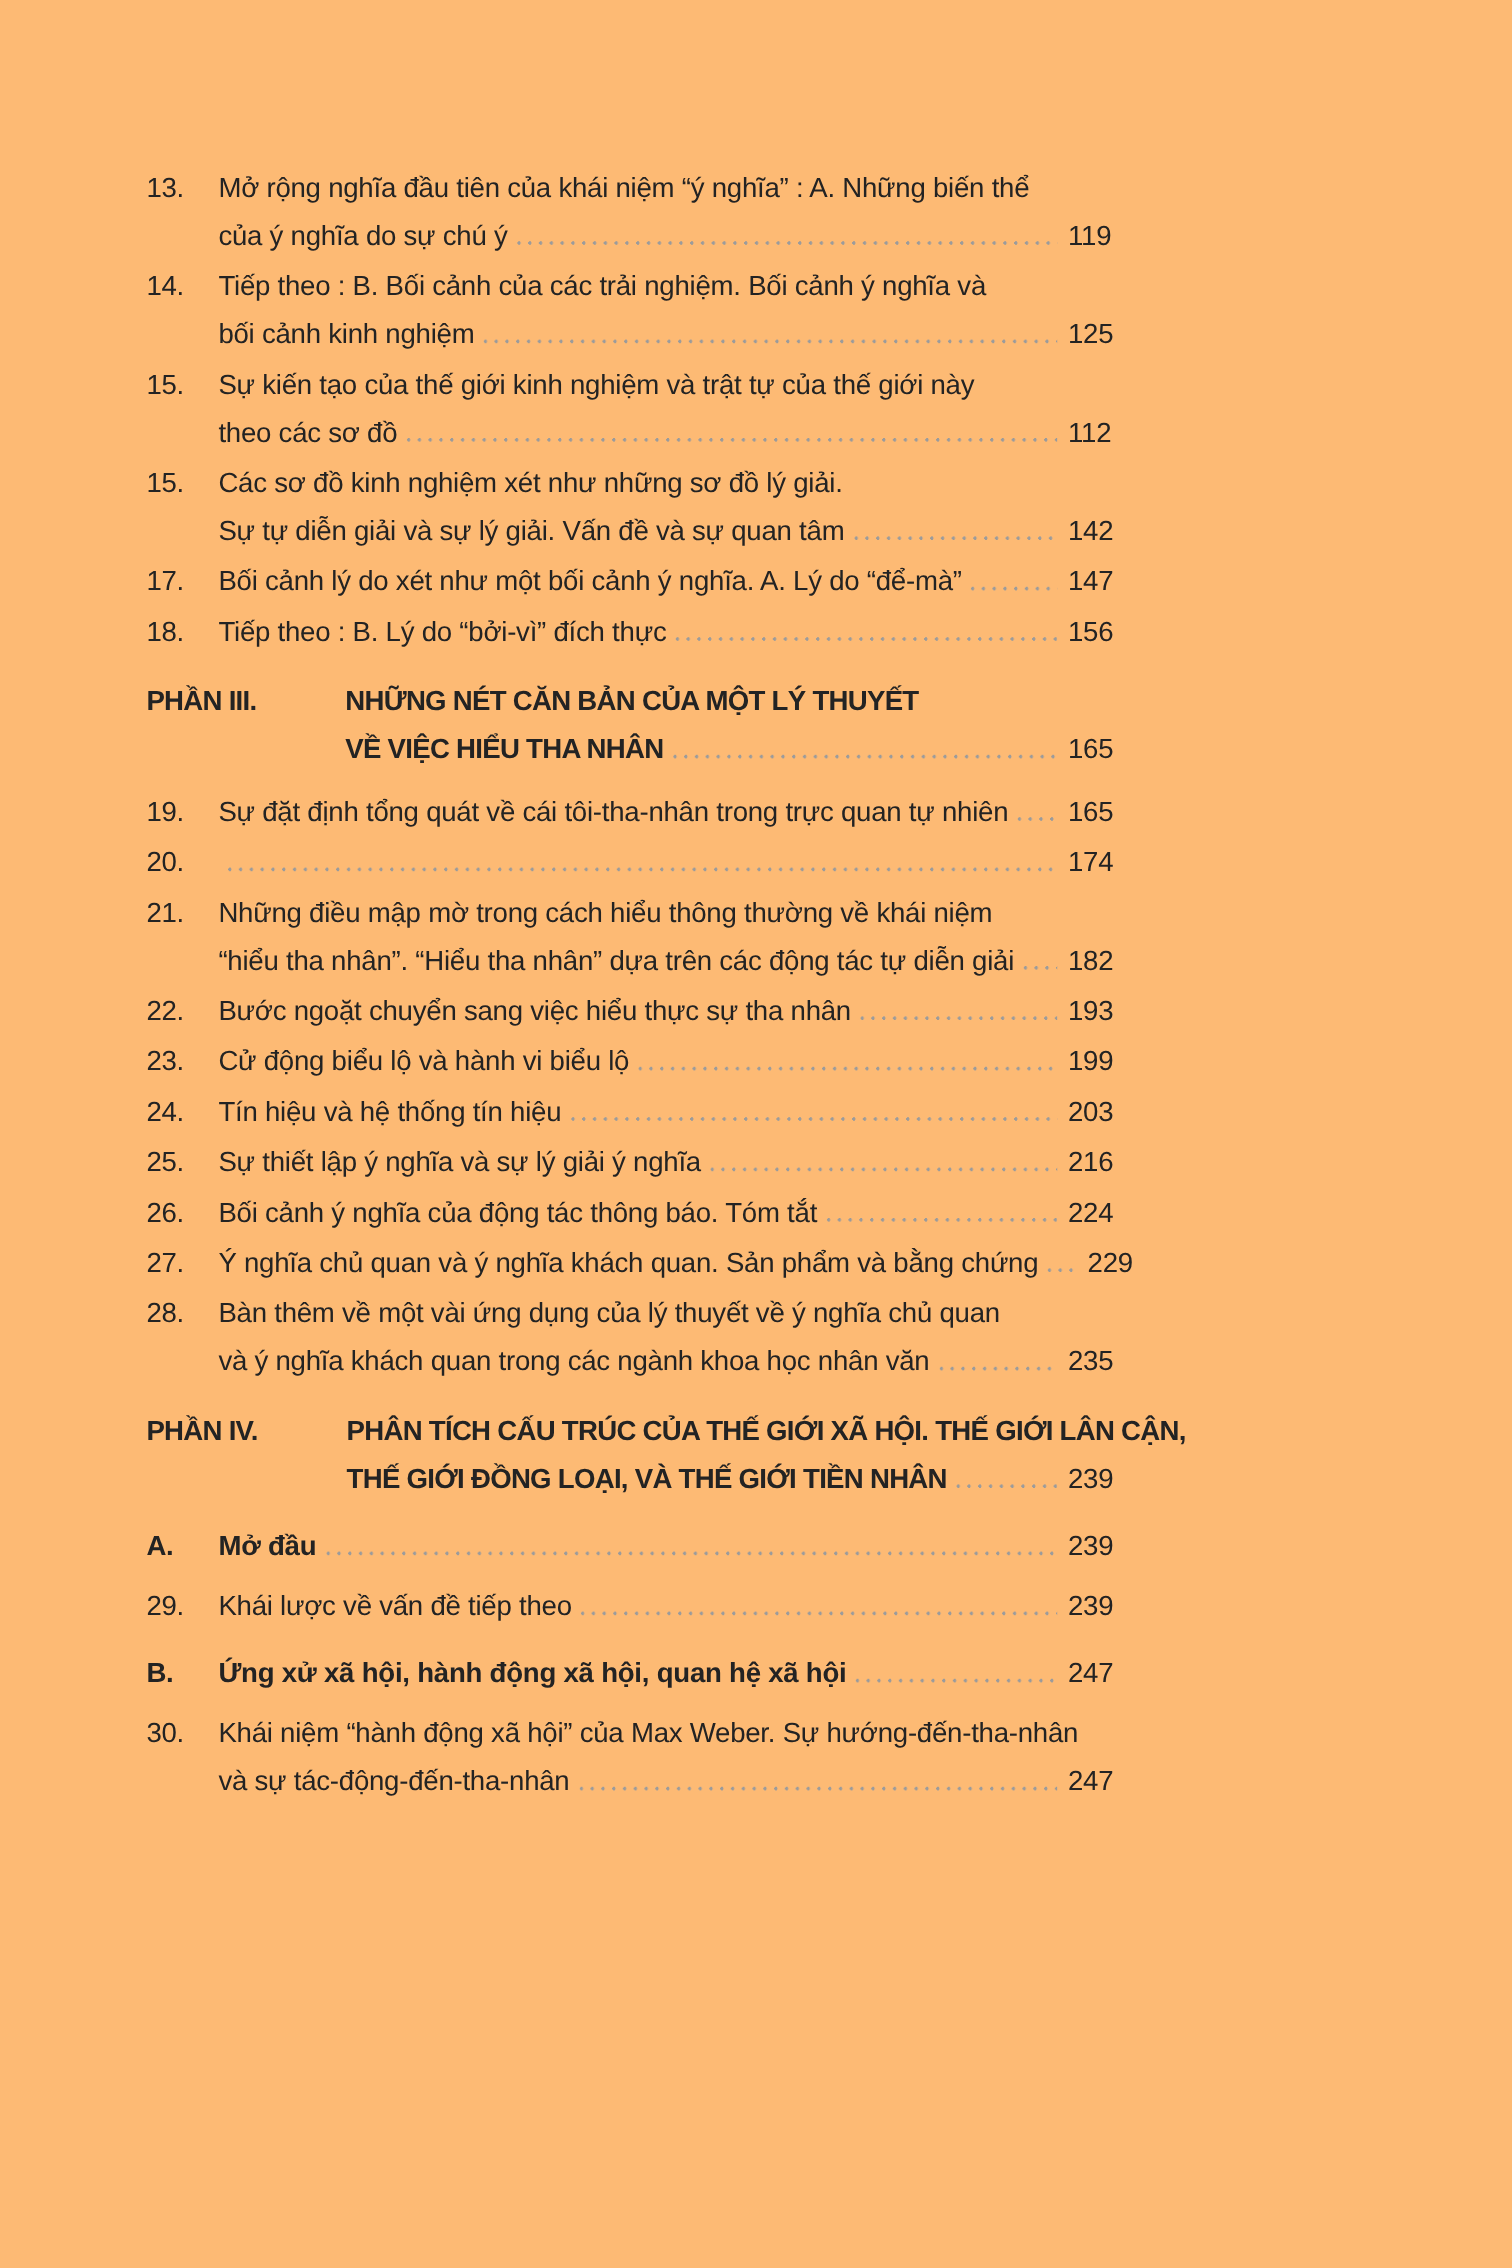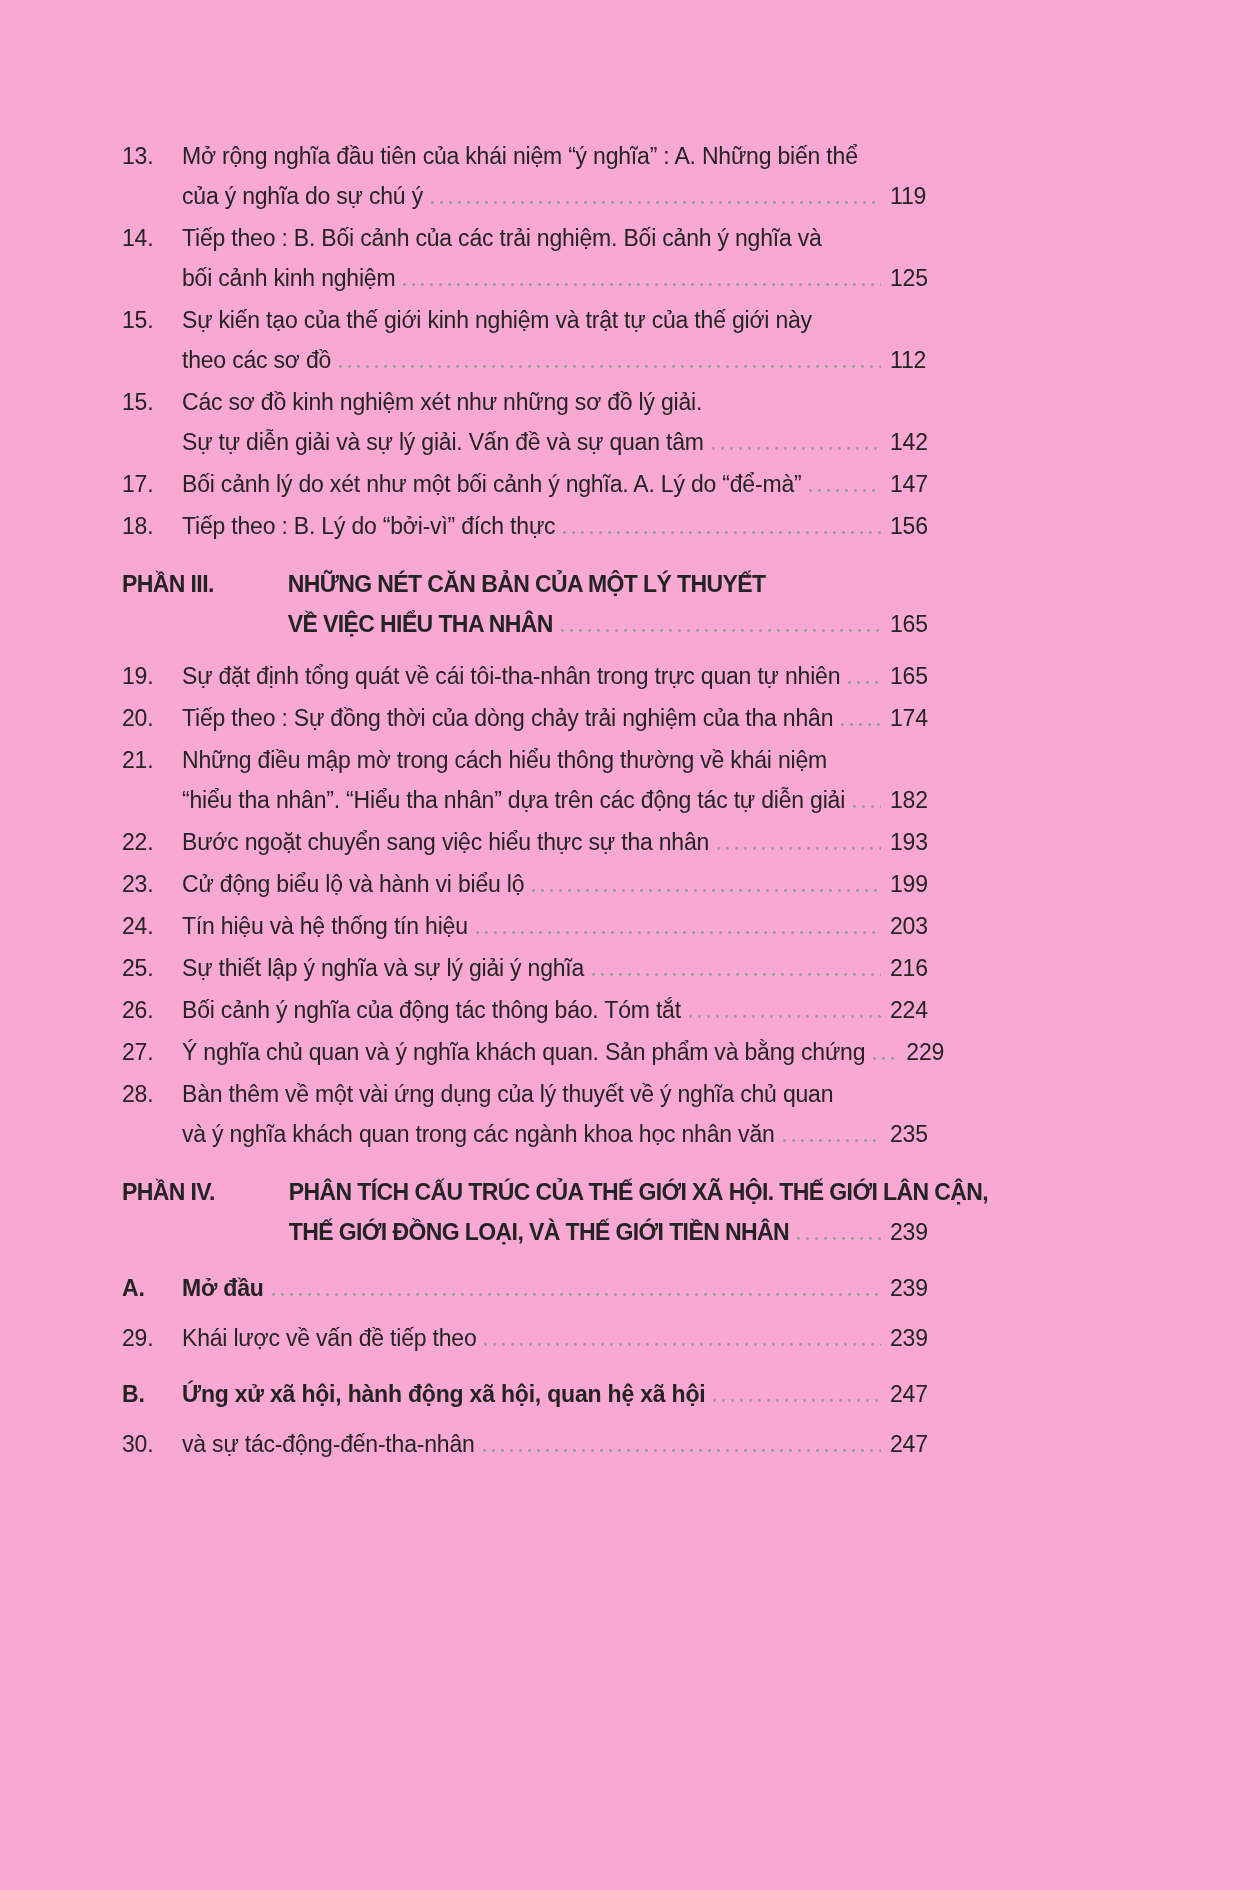--- a/index.html
+++ b/index.html
@@ -6,21 +6,21 @@
     margin: 0;
     padding: 0;
     background: #ffffff;
   }
   .page {
     position: relative;
     width: 1260px;
     height: 1890px;
     box-sizing: border-box;
     padding: 136px 330px 0 122px;
-    background: #f9a8d4;
+    background: #fdba74;
     font-family: "Liberation Sans", "DejaVu Sans", sans-serif;
     font-size: 23px;
     line-height: 40px;
     color: #232323;
     letter-spacing: -0.2px;
     overflow: hidden;
   }
   .row {
     display: flex;
     margin-bottom: 2px;
@@ -170,21 +170,20 @@
             <span class="txt">Sự đặt định tổng quát về cái tôi-tha-nhân trong trực quan tự nhiên</span>
             <span class="dots"></span>
             <span class="pg">165</span>
           </div>
         </div>
       </div>
       <div class="row entry">
         <div class="marker">20.</div>
         <div class="body">
           <div class="lline">
-            <span class="txt">Tiếp theo : Sự đồng thời của dòng chảy trải nghiệm của tha nhân</span>
             <span class="dots"></span>
             <span class="pg">174</span>
           </div>
         </div>
       </div>
       <div class="row entry">
         <div class="marker">21.</div>
         <div class="body">
           <div class="tline">Những điều mập mờ trong cách hiểu thông thường về khái niệm</div>
           <div class="lline">
@@ -302,20 +301,21 @@
           <div class="lline">
             <span class="txt">Ứng xử xã hội, hành động xã hội, quan hệ xã hội</span>
             <span class="dots"></span>
             <span class="pg">247</span>
           </div>
         </div>
       </div>
       <div class="row entry">
         <div class="marker">30.</div>
         <div class="body">
+          <div class="tline">Khái niệm “hành động xã hội” của Max Weber. Sự hướng-đến-tha-nhân</div>
           <div class="lline">
             <span class="txt">và sự tác-động-đến-tha-nhân</span>
             <span class="dots"></span>
             <span class="pg">247</span>
           </div>
         </div>
       </div>
     </div>
 </main>
 

